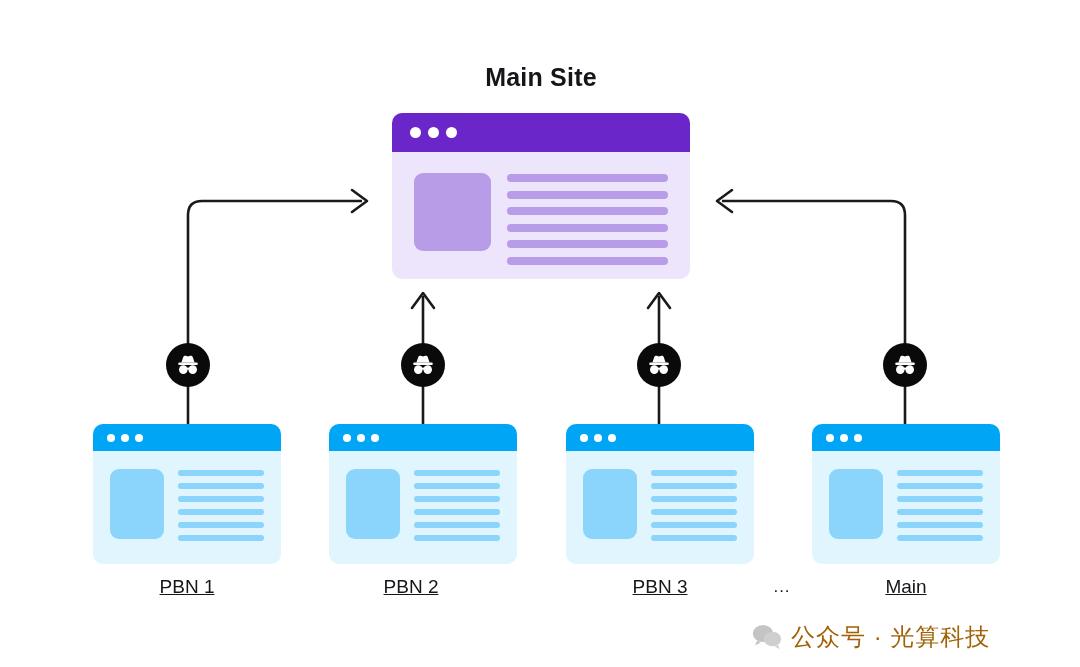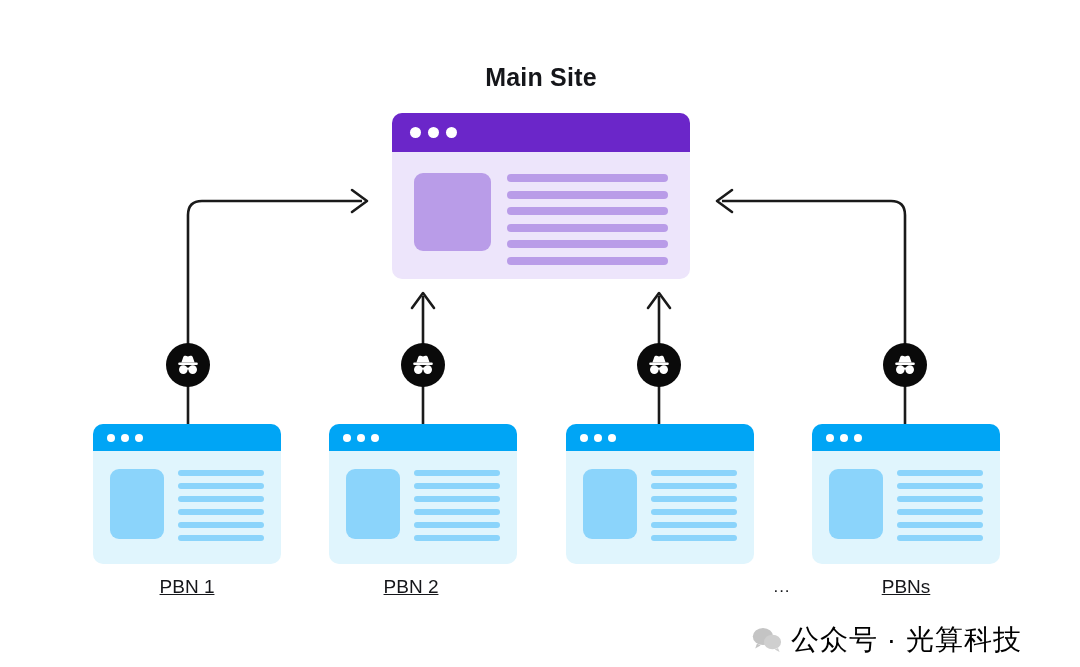--- a/index.html
+++ b/index.html
@@ -196,23 +196,23 @@
   #watermark {
     position: absolute;
     left: 752px;
     top: 621px;
     display: flex;
     align-items: center;
     gap: 9px;
     color: #bdbdbd;
   }
   #watermark .wm-text {
-    font-size: 28px;
+    font-size: 24px;
     letter-spacing: 1px;
-    color: #000000;
+    color: #a16207;
     white-space: nowrap;
   }
 </style>
 </head>
 <body>
 
 <div id="canvas">
 
   <div class="main-title">Main Site</div>
 
@@ -371,22 +371,23 @@
         <span class="line"></span>
         <span class="line"></span>
         <span class="line"></span>
         <span class="line"></span>
       </div>
     </div>
   </div>
 
   <div class="pbn-label" id="pbn-label-1">PBN 1</div>
   <div class="pbn-label" id="pbn-label-2">PBN 2</div>
+  <div class="pbn-label" id="pbn-label-3">PBN 3</div>
   <div class="ellipsis-label">...</div>
-  <div class="pbn-label" id="pbn-label-4">PBNs</div>
+  <div class="pbn-label" id="pbn-label-4">Main</div>
 
   <div id="watermark">
     <svg width="30" height="26" viewBox="0 0 30 26">
       <ellipse cx="11" cy="9.5" rx="10.2" ry="8.6" fill="#c4c4c4"></ellipse>
       <path d="M5 16.5 L3.2 21.5 L8.6 18.6 Z" fill="#c4c4c4"></path>
       <ellipse cx="20.5" cy="15" rx="8.6" ry="7.3" fill="#cfcfcf"></ellipse>
       <path d="M26 21 L27.6 25 L22.8 22.6 Z" fill="#cfcfcf"></path>
     </svg>
     <span class="wm-text">公众号 · 光算科技</span>
   </div>

